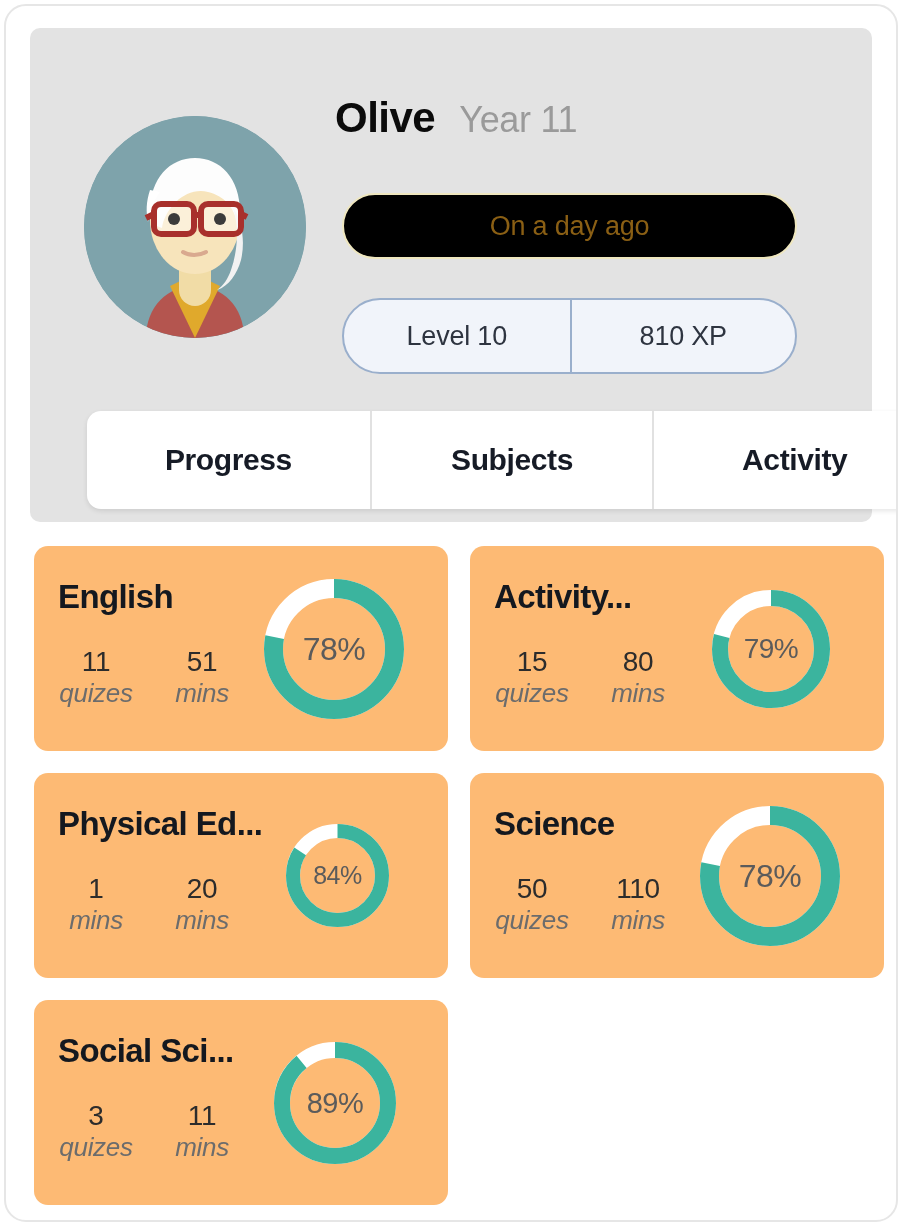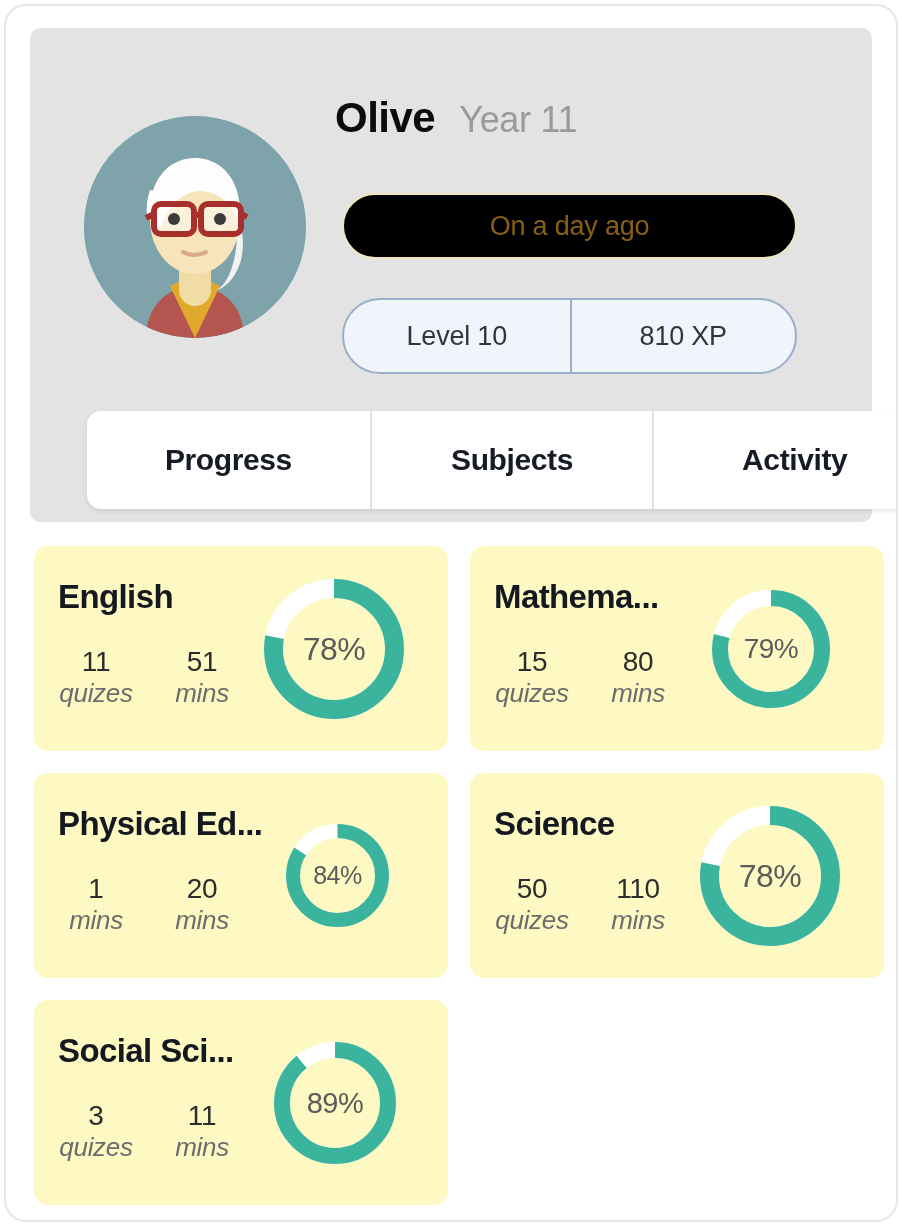--- a/index.html
+++ b/index.html
@@ -143,21 +143,21 @@
     width: 850px;
     display: flex;
     flex-wrap: wrap;
     gap: 22px 22px;
   }
 
   .subject-card {
     position: relative;
     width: 414px;
     height: 205px;
-    background: #fef9c3;
+    background: #fdba74;
     border-radius: 14px;
     overflow: hidden;
   }
 
   .subject-title {
     position: absolute;
     left: 24px;
     top: 32px;
     font-size: 33px;
     font-weight: 700;
@@ -278,21 +278,21 @@
         </div>
         <div class="donut" style="width: 140px; height: 140px; left: 230px; top: 33px;">
           <svg width="140" height="140" viewBox="0 0 140 140">
             <circle cx="70" cy="70" r="60.5" fill="none" stroke="#ffffff" stroke-width="19"></circle>
             <circle cx="70" cy="70" r="60.5" fill="none" stroke="#3bb49e" stroke-width="19" stroke-linecap="butt" stroke-dasharray="296.50351464580467 83.62919643856031"></circle>
           </svg>
           <span class="donut-label" style="font-size: 32px;">78%</span>
         </div>
       </div>
       <div class="subject-card">
-        <div class="subject-title">Mathema...</div>
+        <div class="subject-title">Activity...</div>
         <div class="stats">
           <div class="stat">
             <div class="stat-value">15</div>
             <div class="stat-label">quizes</div>
           </div>
           <div class="stat">
             <div class="stat-value">80</div>
             <div class="stat-label">mins</div>
           </div>
         </div>

